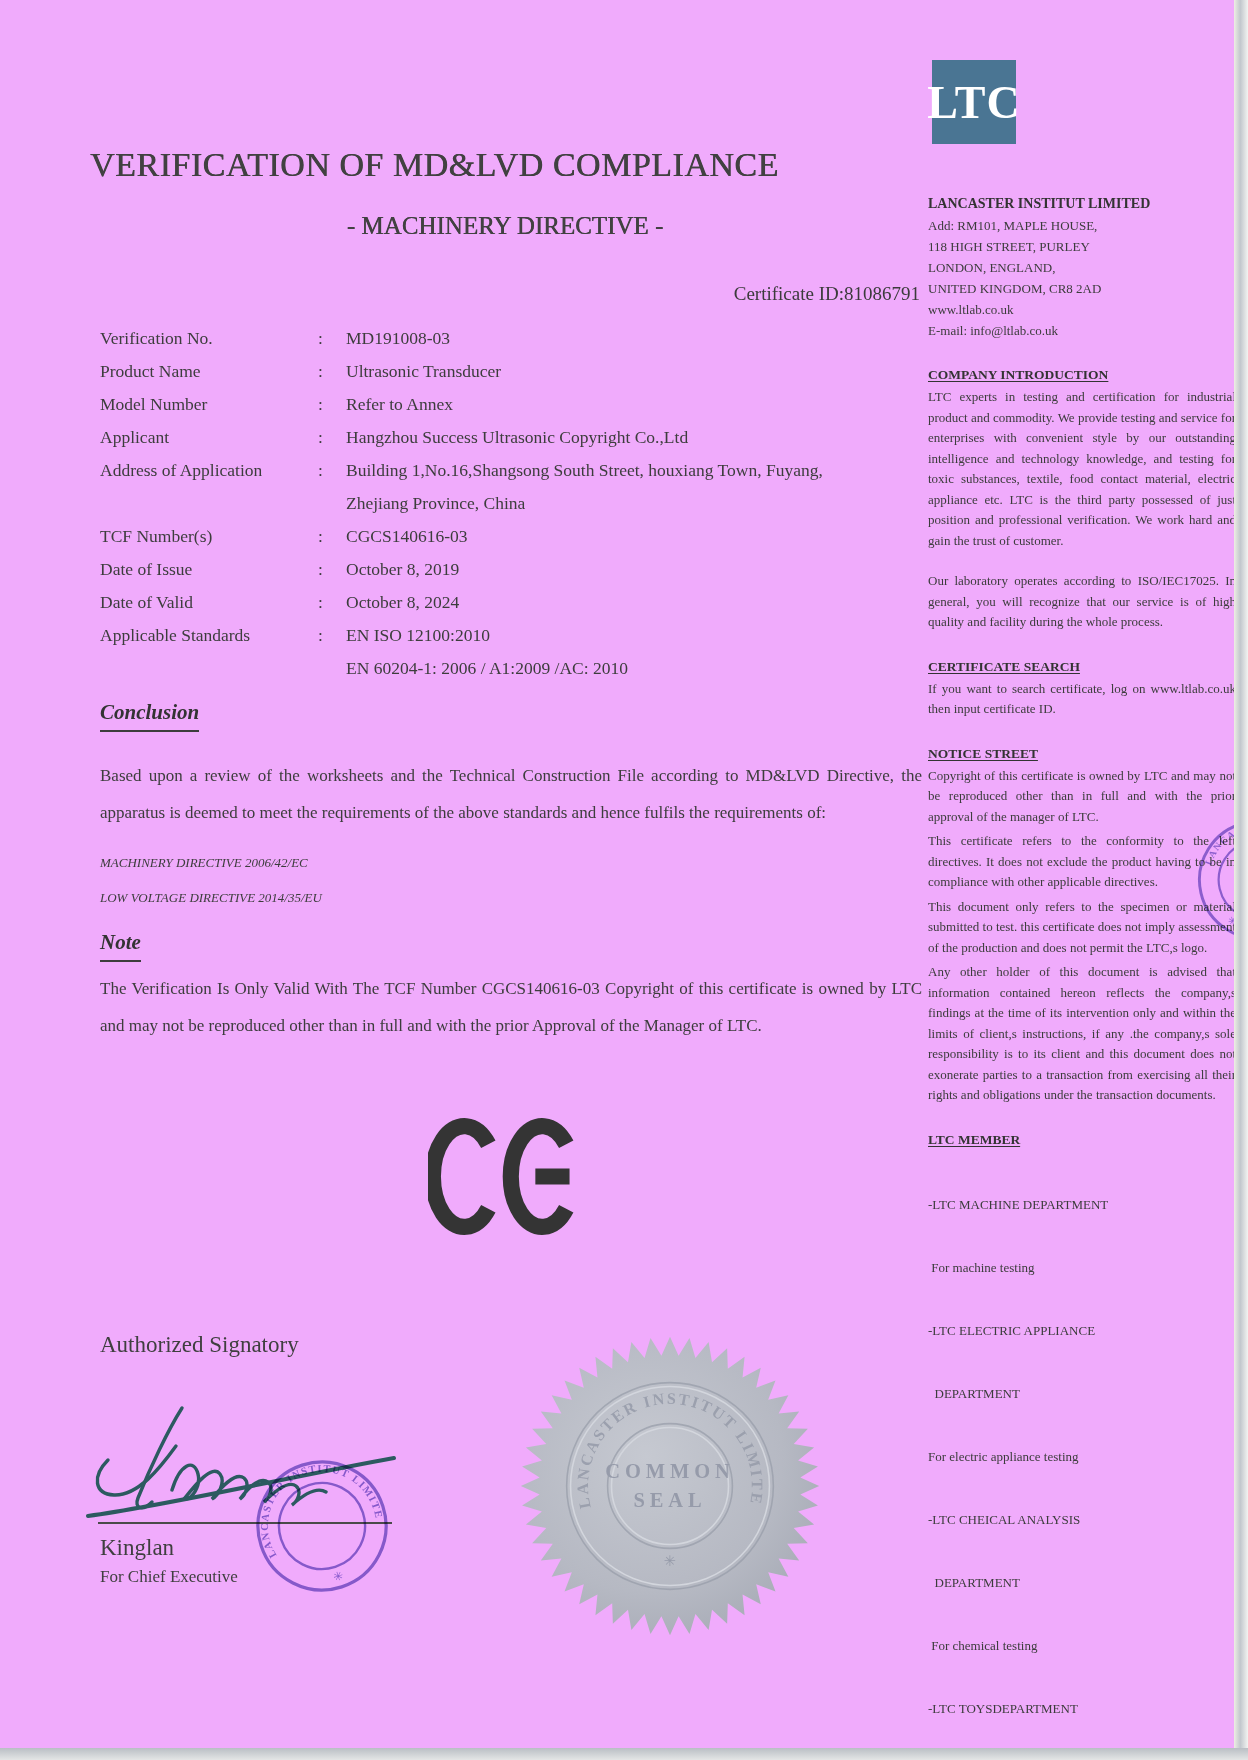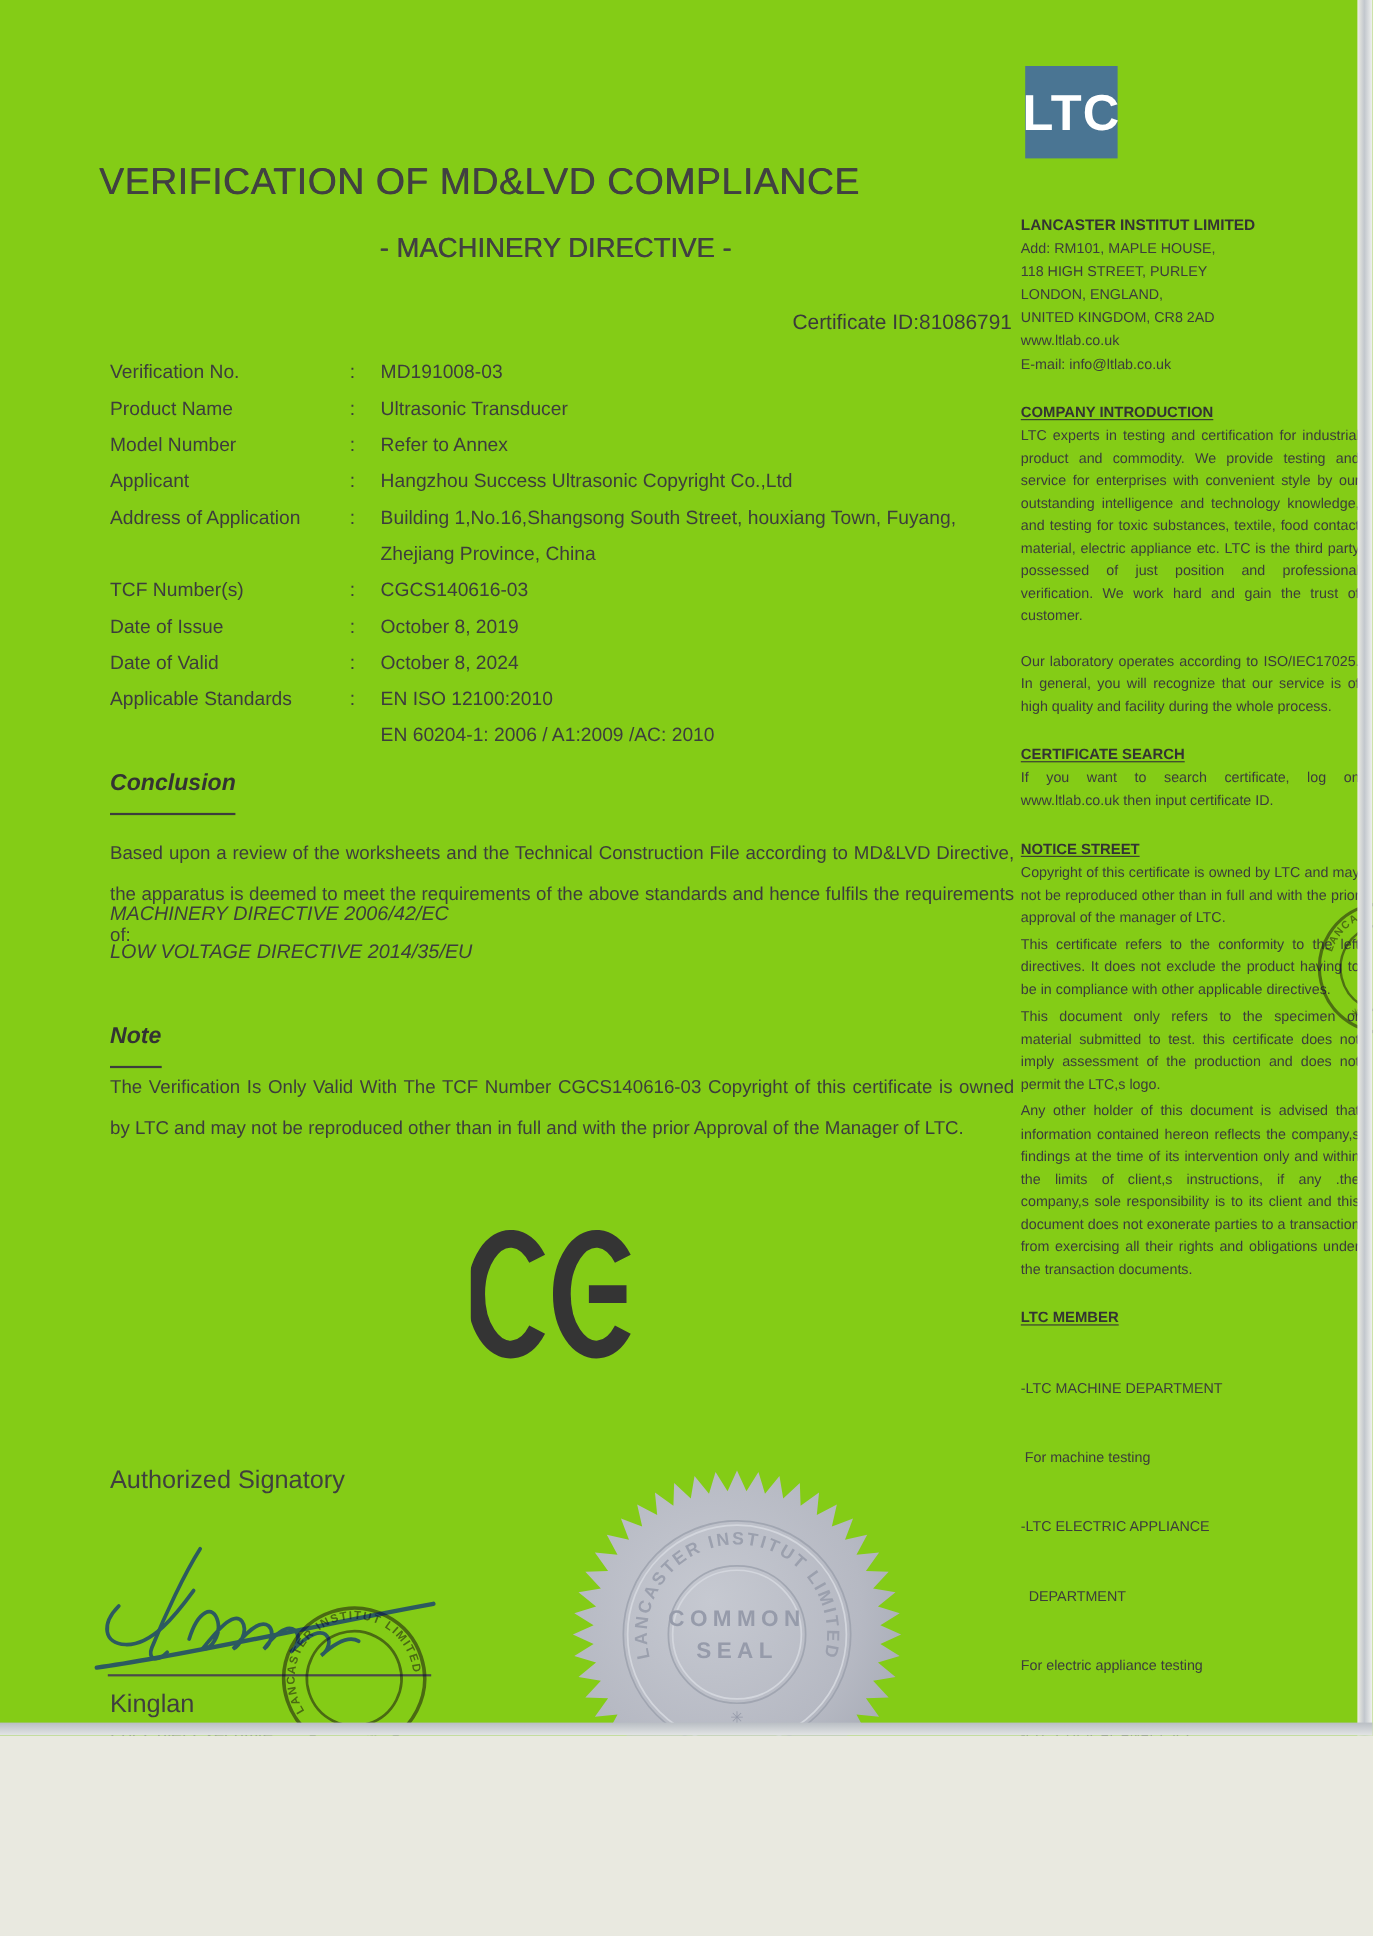--- a/index.html
+++ b/index.html
@@ -1,19 +1,19 @@
 <!DOCTYPE html>
 <html><head>
 <meta charset="utf-8">
 <style>
   html,body{margin:0;padding:0;background:#e9e9e0;}
   .page{
-    position:relative; width:1248px; height:1578px; margin:0 auto;
-    background:#84cc16; overflow:hidden;
-    font-family:Liberation Sans, sans-serif; color:#3b3b3b;
+    position:relative; width:1248px; height:1760px; margin:0 auto;
+    background:#f0abfc; overflow:hidden;
+    font-family:Liberation Serif, serif; color:#3b3b3b;
   }
   .abs{position:absolute;}
   
   .edge-right{position:absolute; top:0; right:0; width:14px; height:1760px;
     background:linear-gradient(to right,#eeeee4,#c2c7cd 45%,#f2f3f1); z-index:40;}
   .edge-bottom{position:absolute; left:0; bottom:0; width:1248px; height:12px;
     background:linear-gradient(to bottom,#b9bec4,#e4e6e6); z-index:41;}
 
   
   .logo{left:932px; top:60px; width:84px; height:84px; background:#4a7593;
@@ -27,25 +27,25 @@
 
   
   .details{left:100px; top:322px; width:830px; font-size:17.5px; color:#3d3d3d;}
   .d-row{display:flex; line-height:33px;}
   .d-label{width:218px;}
   .d-colon{width:28px;}
   .d-value{flex:1;}
 
   
   .sec-head{font-size:21px; font-weight:bold; font-style:italic;
-    border-bottom:2.5px solid #3d3d3d; display:inline-block; padding-bottom:15px; color:#333;}
+    border-bottom:2.5px solid #3d3d3d; display:inline-block; padding-bottom:5px; color:#333;}
   .concl-head{left:100px; top:700px;}
   .concl-body{left:100px; top:757px; width:822px; font-size:17px; line-height:37px;
     text-align:justify; color:#3d3d3d;}
-  .directives{left:100px; top:813px; width:700px; font-size:18px; font-style:italic;
+  .directives{left:100px; top:845px; width:700px; font-size:13px; font-style:italic;
     line-height:35px; color:#3d3d3d;}
   .note-head{left:100px; top:930px;}
   .note-body{left:100px; top:970px; width:822px; font-size:17px; line-height:37px;
     text-align:justify; color:#3d3d3d;}
 
   
   .ce{left:428px; top:1116px;}
 
   
   .auth{left:100px; top:1332px; font-size:23px; color:#3f3f3f;}

